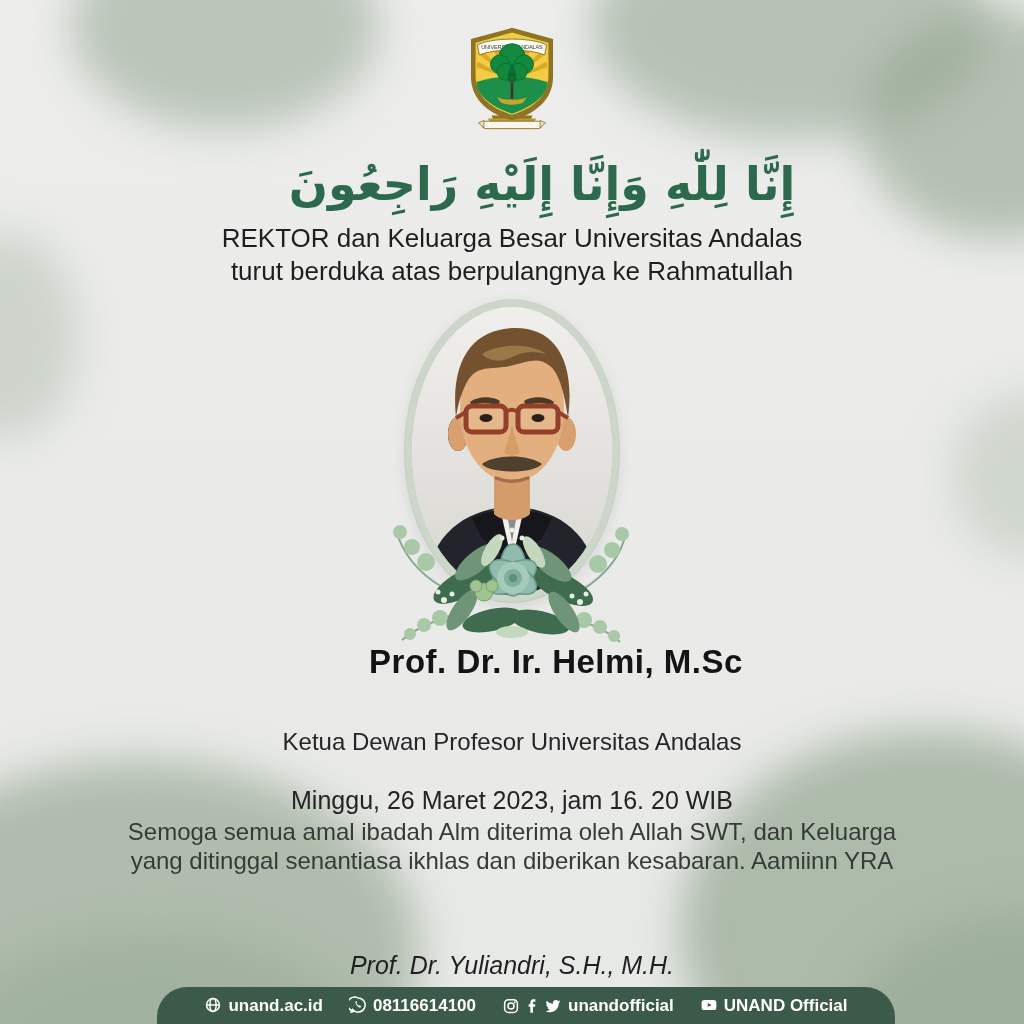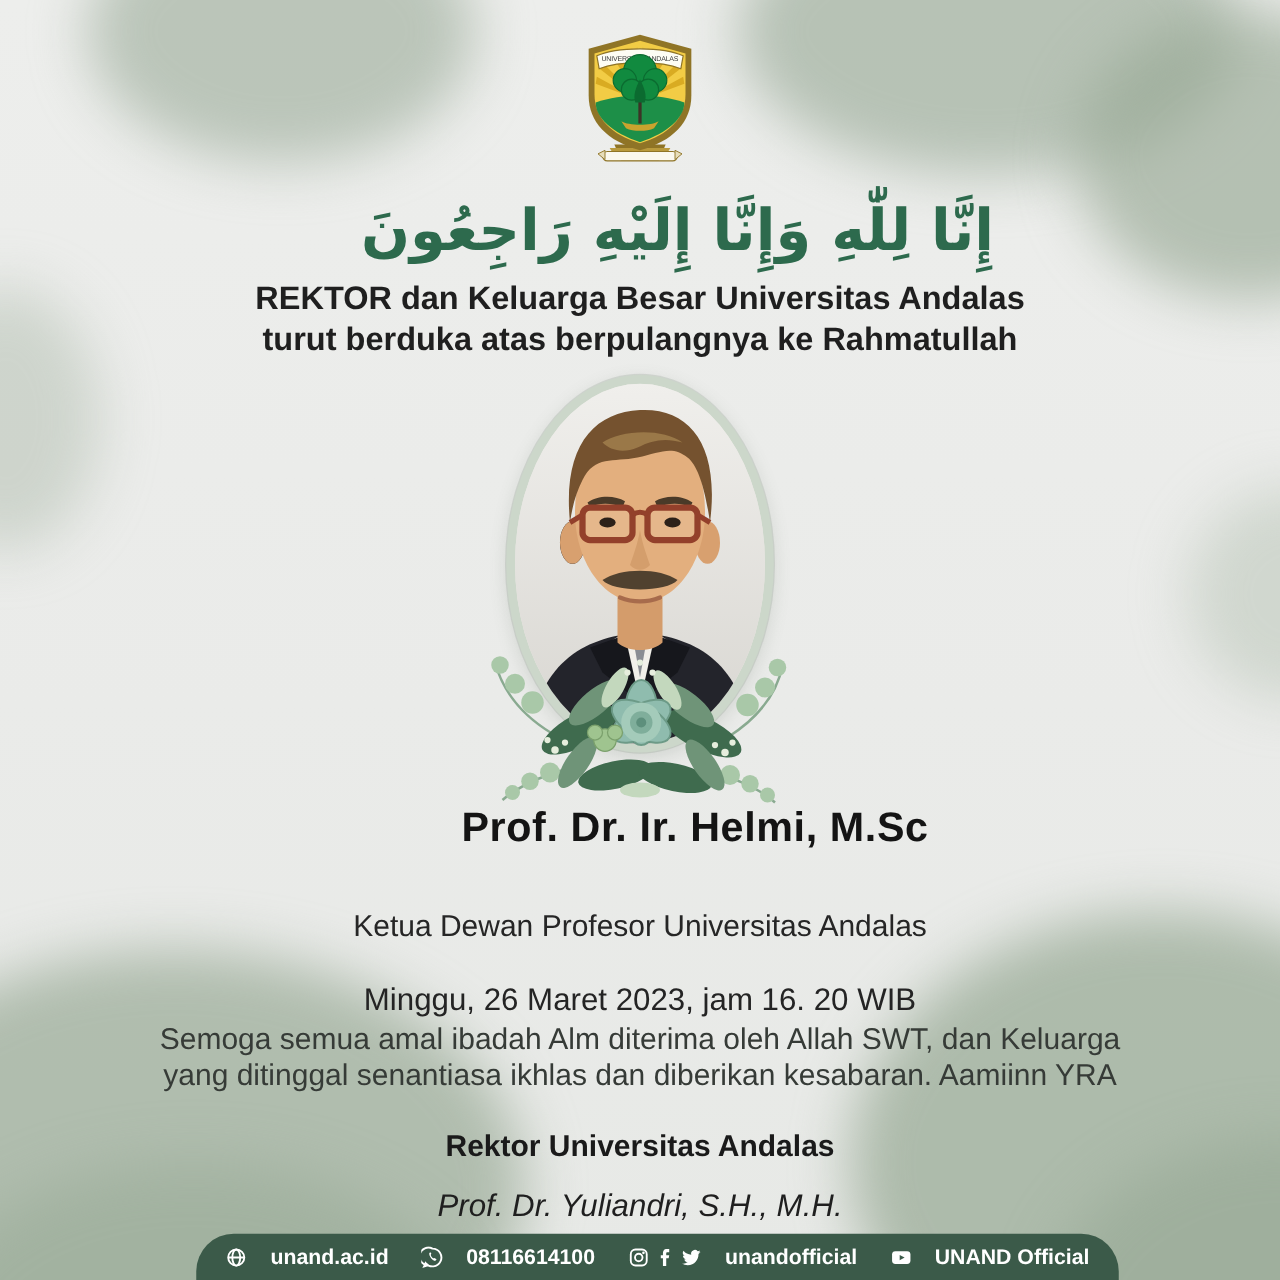--- a/index.html
+++ b/index.html
@@ -19,21 +19,21 @@
   .b9{left:840px;top:910px;width:380px;height:280px;background:rgba(148,166,146,.55);}
 
   .center-abs{position:absolute;left:0;width:1024px;text-align:center;}
 
   .logo-wrap{top:24px;height:116px;}
   .logo-wrap svg{width:112px;height:116px;}
 
   .calligraphy{top:148px;font-family:"DejaVu Sans",sans-serif;font-size:46px;line-height:72px;
                font-weight:bold;color:#2d6a4d;letter-spacing:1px;padding-left:30px;}
 
-  .heading{top:222px;font-size:26px;line-height:33px;color:#1f1f1f;font-weight:bold;}
+  .heading{top:222px;font-size:26px;line-height:33px;color:#1f1f1f;}
 
   .portrait-zone{position:absolute;left:0;top:0;width:1024px;height:0;}
   .oval{position:absolute;left:405px;top:300px;width:200px;height:288px;border-radius:50%;
         border:7px solid #ccd7ca;overflow:hidden;background:#e9e7e3;
         box-shadow:0 0 0 1px rgba(140,155,140,.25), 0 4px 14px rgba(90,105,90,.18);}
   .oval svg{width:100%;height:100%;display:block;}
   .flowers{position:absolute;left:372px;top:492px;width:280px;height:152px;}
   .flowers svg{width:100%;height:100%;}
 
   .name{top:643px;font-size:33px;font-weight:bold;color:#141414;letter-spacing:.5px;margin-left:44px;}
@@ -41,21 +41,21 @@
   .datetime{top:740px;font-size:25px;color:#242424;line-height:32px;margin-top:44px;}
   .place{top:772px;font-size:25px;color:#242424;}
   .prayer{top:817px;font-size:24px;line-height:29px;color:#363b37;}
   .signer-role{top:904px;font-size:24px;font-weight:bold;color:#1a1a1a;}
   .signer-name{top:951px;font-size:25px;color:#1f1f1f;font-style:italic;}
 
   .footer-bar{position:absolute;left:157px;bottom:0;width:738px;height:37px;
               background:#3b5a49;border-radius:30px 30px 0 0;
               display:flex;align-items:center;justify-content:center;gap:26px;
               color:#ffffff;font-size:17px;font-weight:bold;}
-  .f-item{display:flex;align-items:center;gap:18px;white-space:nowrap;}
+  .f-item{display:flex;gap:6px;white-space:nowrap;}
   .f-icons{display:flex;align-items:center;gap:3px;}
   .f-item svg{width:18px;height:18px;display:block;}
 </style>
 </head>
 <body>
 
 <div class="poster">
 
   <div class="blob b1"></div>
   <div class="blob b2"></div>
@@ -245,21 +245,20 @@
 
   <div class="center-abs name">Prof. Dr. Ir. Helmi, M.Sc</div>
   <div class="center-abs subtitle">Ketua Dewan Profesor Universitas Andalas</div>
   <div class="center-abs datetime">Minggu, 26 Maret 2023, jam 16. 20 WIB</div>
 
   <div class="center-abs prayer">
     <div>Semoga semua amal ibadah Alm diterima oleh Allah SWT, dan Keluarga</div>
     <div>yang ditinggal senantiasa ikhlas dan diberikan kesabaran. Aamiinn YRA</div>
   </div>
 
-  <div class="center-abs signer-role">Rektor Universitas Andalas</div>
   <div class="center-abs signer-name">Prof. Dr. Yuliandri, S.H., M.H.</div>
 
   <div class="footer-bar">
     <div class="f-item">
       <svg viewBox="0 0 24 24">
         <circle cx="12" cy="12" r="8.6" fill="none" stroke="#fff" stroke-width="2"></circle>
         <line x1="3.4" y1="12" x2="20.6" y2="12" stroke="#fff" stroke-width="2"></line>
         <ellipse cx="12" cy="12" rx="4.2" ry="8.6" fill="none" stroke="#fff" stroke-width="2"></ellipse>
       </svg>
       <span>unand.ac.id</span>

